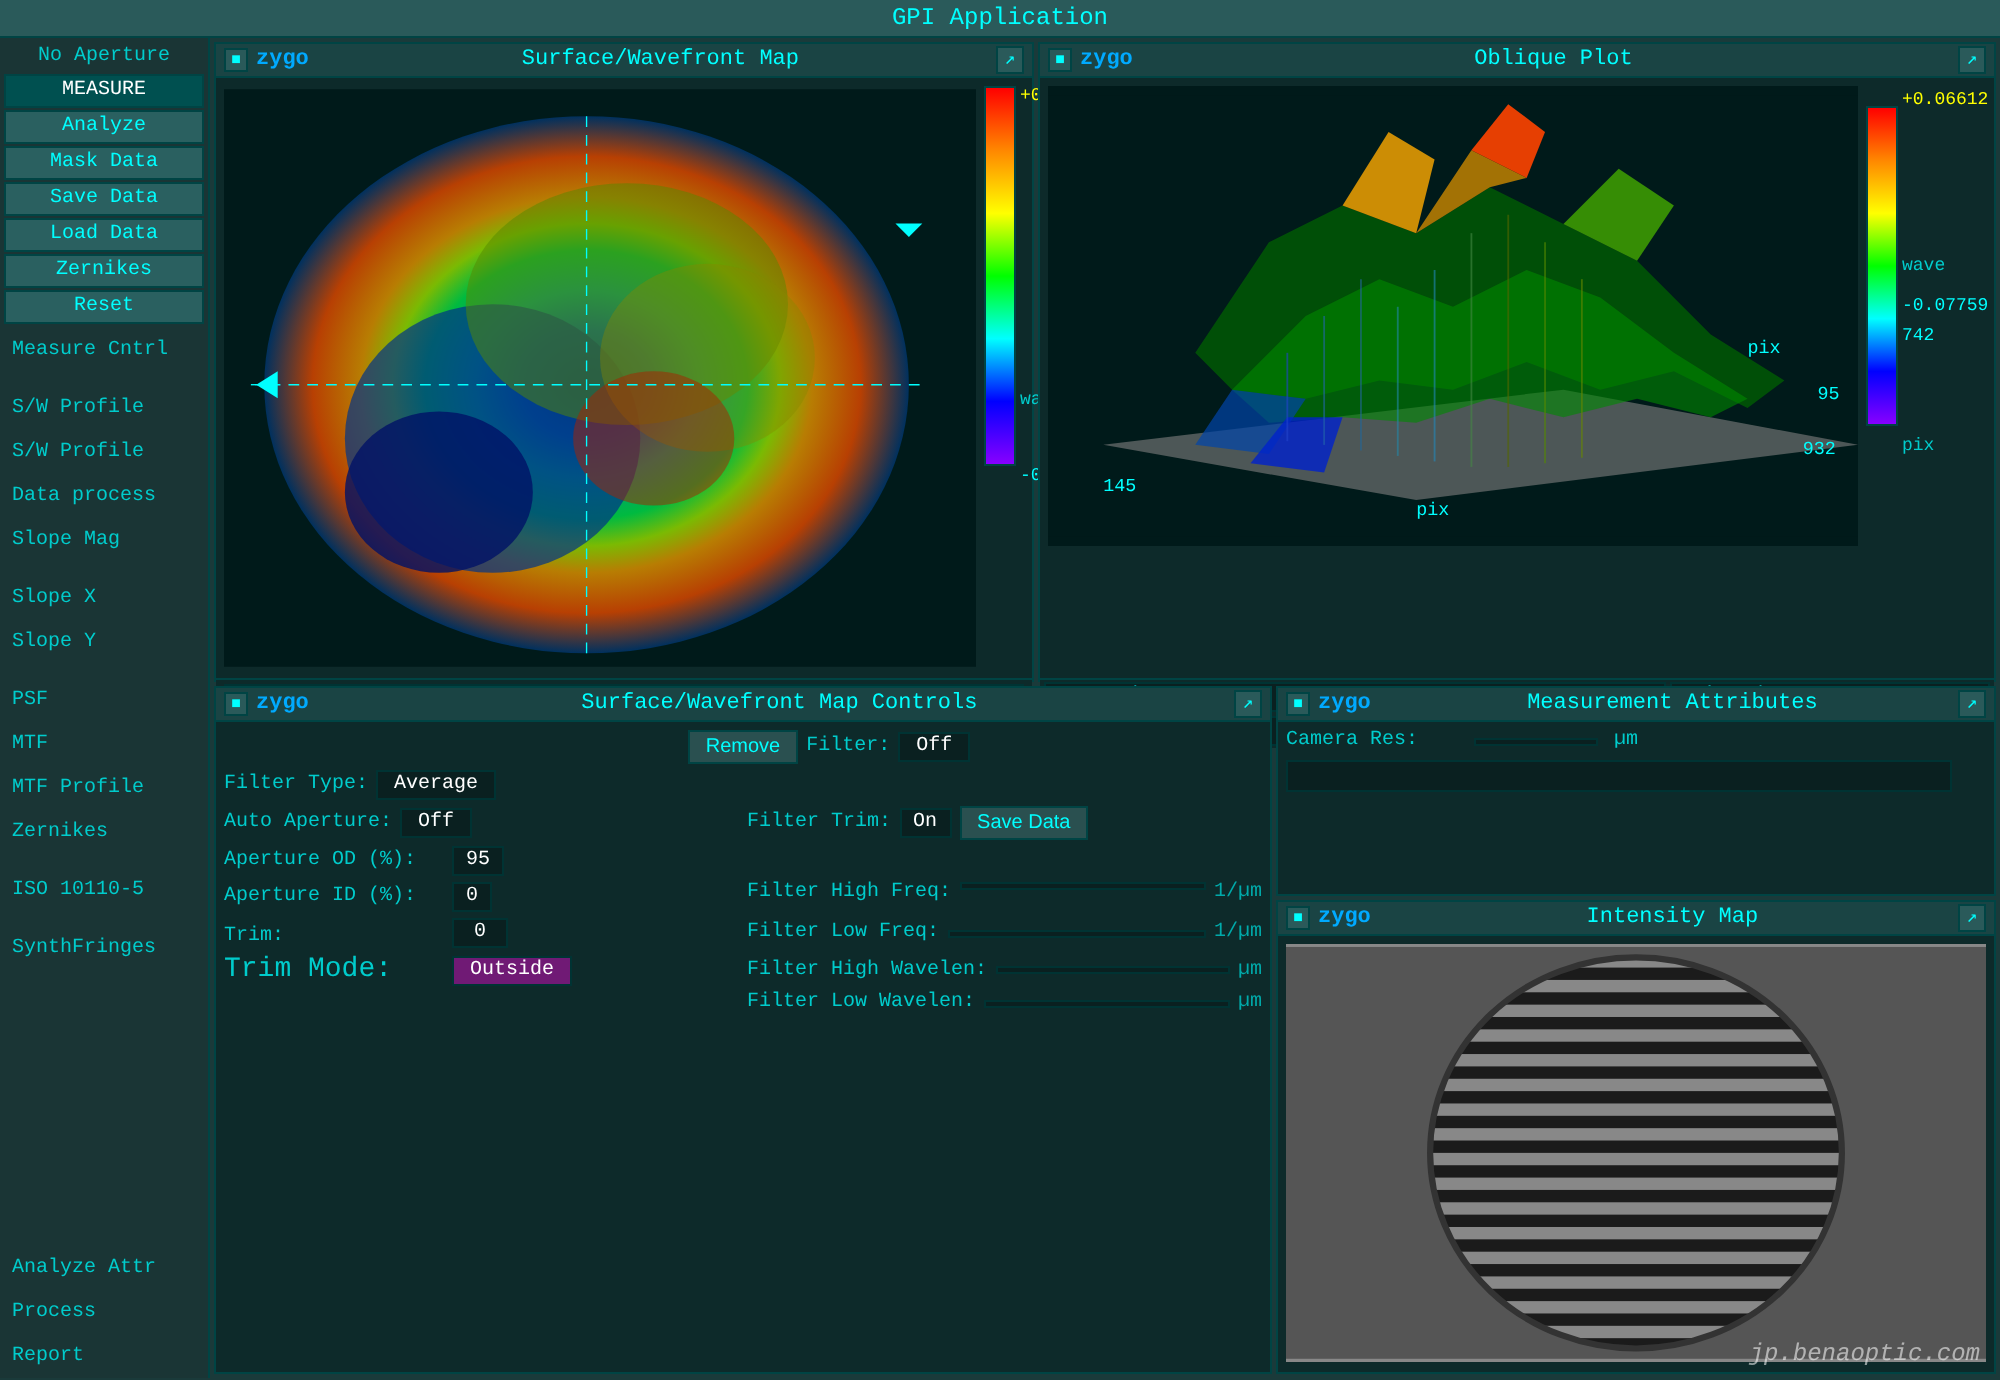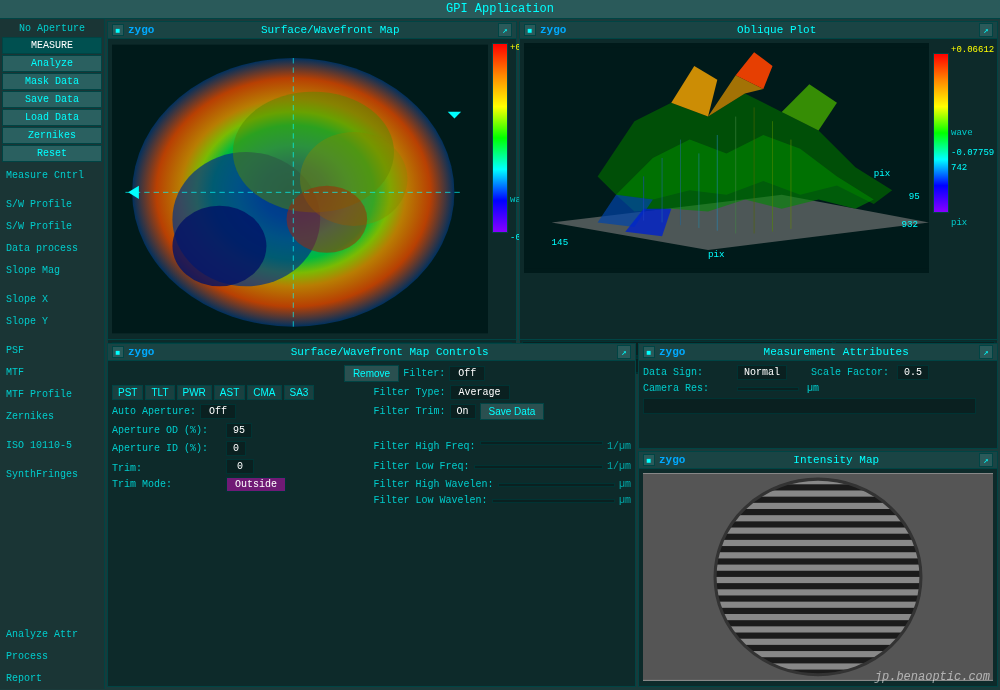--- a/index.html
+++ b/index.html
@@ -603,28 +603,20 @@
           <div style="display:flex; align-items:center; gap:4px; margin-bottom:3px;">
             <div style="flex:1"></div>
             <button class="remove-btn">Remove</button>
             <div style="flex:1; display:flex; align-items:center; gap:4px;">
               <span style="font-size:10px; color:#00cccc;">Filter:</span>
               <span style="font-size:10px; color:#ffffff; background:#0a2020; border:1px solid #003333; padding:1px 8px;">Off</span>
             </div>
           </div>
 
           <div style="display:flex; align-items:center; gap:4px; margin-bottom:3px;">
-            <div style="display:flex; gap:2px; flex:1;">
-              <button class="filter-btn">PST</button>
-              <button class="filter-btn">TLT</button>
-              <button class="filter-btn">PWR</button>
-              <button class="filter-btn">AST</button>
-              <button class="filter-btn">CMA</button>
-              <button class="filter-btn">SA3</button>
-            </div>
             <div style="flex:1; display:flex; align-items:center; gap:4px;">
               <span style="font-size:10px; color:#00cccc;">Filter Type:</span>
               <span style="font-size:10px; color:#ffffff; background:#0a2020; border:1px solid #003333; padding:1px 8px;">Average</span>
             </div>
           </div>
 
           <div style="display:flex; align-items:center; gap:4px; margin-bottom:3px;">
             <div style="flex:1; display:flex; align-items:center; gap:4px;">
               <span style="font-size:10px; color:#00cccc;">Auto Aperture:</span>
               <span style="font-size:10px; color:#ffffff; background:#0a2020; border:1px solid #003333; padding:1px 8px;">Off</span>
@@ -662,21 +654,21 @@
             </div>
             <div style="flex:1; display:flex; align-items:center; gap:4px;">
               <span style="font-size:10px; color:#00cccc;">Filter Low  Freq:</span>
               <span style="font-size:10px; color:#ffffff; background:#0a2020; border:1px solid #003333; padding:1px 4px; flex:1;"></span>
               <span style="font-size:10px; color:#00aaaa;">1/µm</span>
             </div>
           </div>
 
           <div style="display:flex; gap:4px; margin-bottom:3px;">
             <div style="flex:1; display:flex; align-items:center; gap:4px;">
-              <span style="font-size:10px; color:#00cccc; width:110px;font-family:Liberation Mono, monospace;">Trim Mode:</span>
+              <span style="font-size:14px; color:#00cccc; width:110px;font-family:Liberation Mono, monospace;">Trim Mode:</span>
               <span style="font-size:10px; color:#ffffff; background:#701a75; border:1px solid #003333; padding:1px 8px;">Outside</span>
             </div>
             <div style="flex:1; display:flex; align-items:center; gap:4px;">
               <span style="font-size:10px; color:#00cccc;">Filter High Wavelen:</span>
               <span style="font-size:10px; color:#ffffff; background:#0a2020; border:1px solid #003333; padding:1px 4px; flex:1;"></span>
               <span style="font-size:10px; color:#00aaaa;">µm</span>
             </div>
           </div>
 
           <div style="display:flex; gap:4px;">
@@ -693,26 +685,20 @@
       <div style="display:flex; flex-direction:column; gap:2px; width:360px;">
 
         <div class="panel attrs-panel" style="width:100%; flex:1;">
           <div class="panel-header">
             <span class="close-box">■</span>
             <span class="zygo-logo">zygo</span>
             <span class="panel-title">Measurement Attributes</span>
             <span class="panel-expand">↗</span>
           </div>
           <div class="attrs-content">
-            <div class="attr-row">
-              <span class="attr-label">Data Sign:</span>
-              <span class="attr-value">Normal</span>
-              <span style="margin-left:20px; font-size:10px; color:#00cccc;">Scale Factor:</span>
-              <span class="attr-value" style="margin-left:4px;">0.5</span>
-            </div>
             <div class="attr-row">
               <span class="attr-label">Camera Res:</span>
               <span style="font-size:10px; color:#ffffff; background:#0a2020; border:1px solid #003333; padding:1px 30px;"></span>
               <span style="font-size:10px; color:#00cccc; margin-left:4px;">µm</span>
             </div>
             <div class="progress-bar"></div>
           </div>
         </div>
 
         <div class="panel intensity-panel" style="width:100%; flex:2;">

